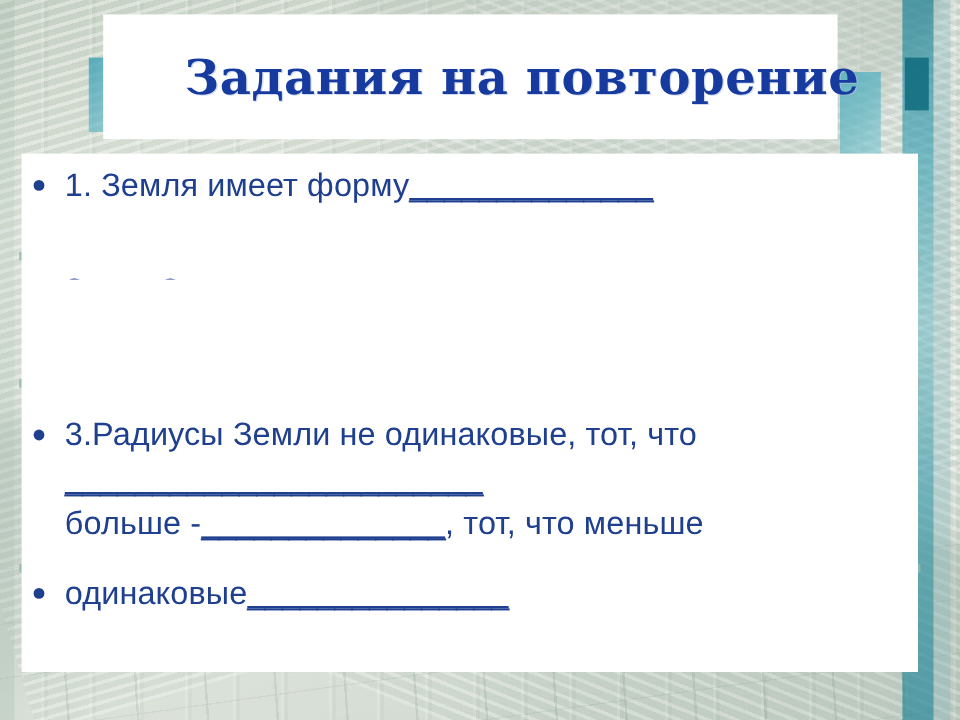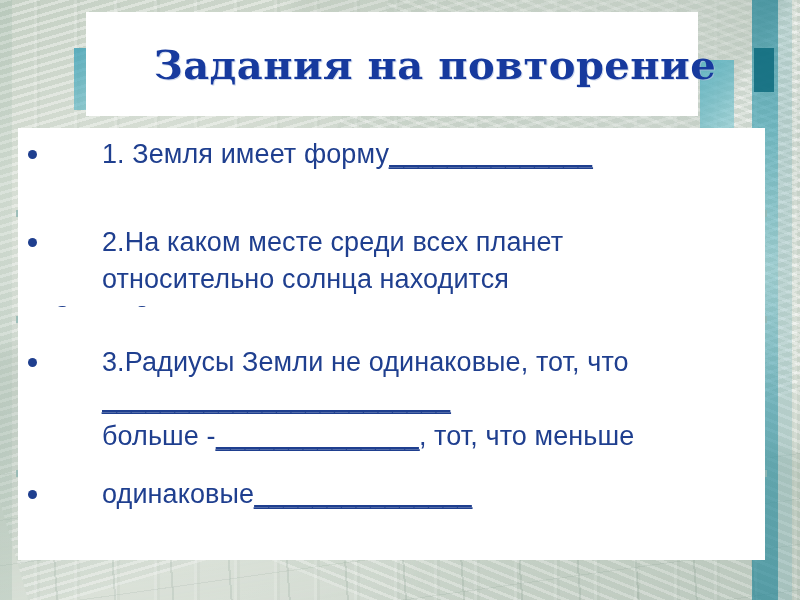--- a/index.html
+++ b/index.html
@@ -221,21 +221,20 @@
     padding: 0;
   }
   .block {
     position: absolute;
     left: 10px;
     width: 730px;
   }
   .bullet-row {
     display: flex;
     align-items: flex-start;
-    gap: 48px;
   }
   .bullet-dot {
     flex: 0 0 auto;
     width: 9px; height: 9px;
     border-radius: 50%;
     background: #1f3f8f;
     margin-top: 14px;
     margin-right: 17px;
   }
   .bullet-text {
@@ -304,27 +303,20 @@
     <div class="blocks">
 
       <div class="block" style="top:8px">
         <div class="bullet-row">
           <div class="bullet-dot"></div>
           <div class="bullet-text"><span>1. Земля имеет форму</span><span class="blank">______________</span></div>
         </div>
       </div>
 
       <div class="block" style="top:96px">
-        <div class="bullet-row">
-          <div class="bullet-dot"></div>
-          <div class="bullet-text">
-            <div>2.На каком месте среди всех планет</div>
-            <div>относительно солнца находится</div>
-          </div>
-        </div>
         <div class="clipped">
           <span>Земля?</span>
         </div>
       </div>
 
       <div class="block" style="top:216px">
         <div class="bullet-row">
           <div class="bullet-dot"></div>
           <div class="bullet-text">
             <div>3.Радиусы Земли не одинаковые, тот, что</div>

